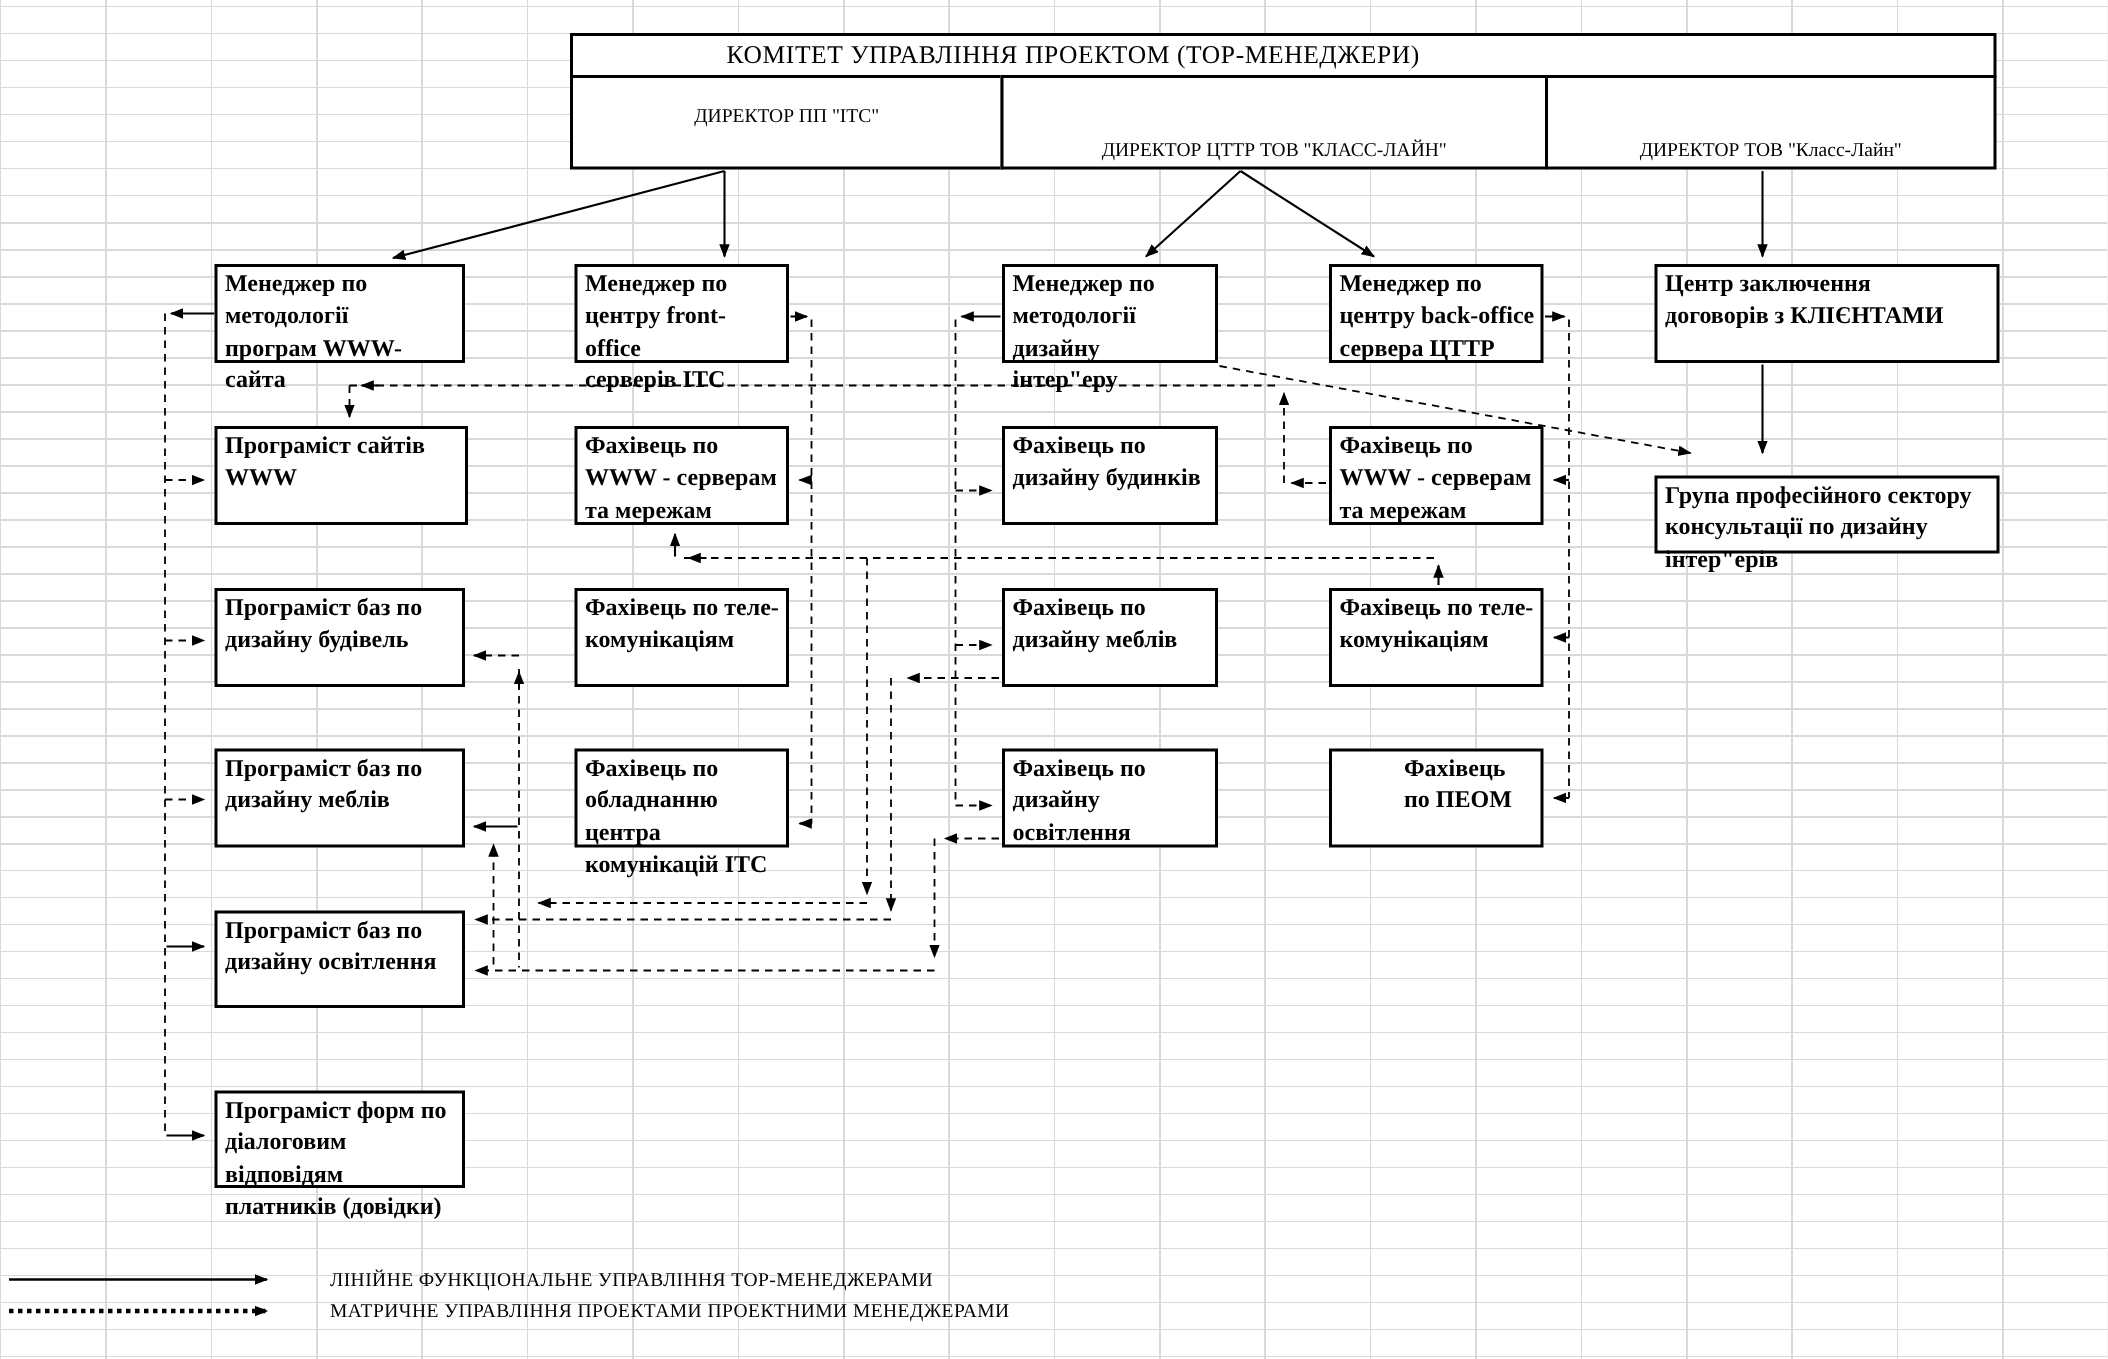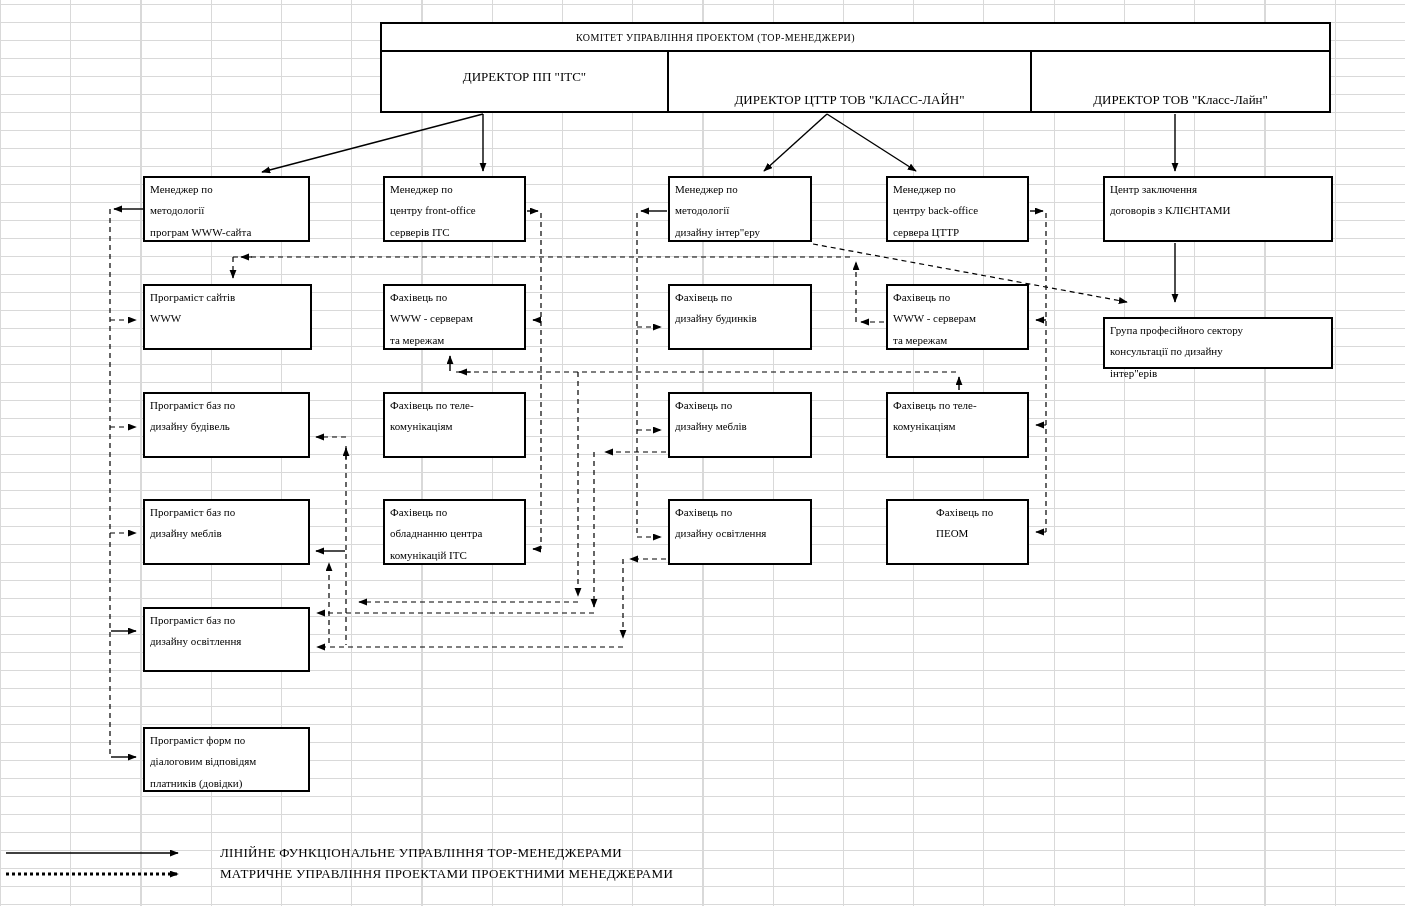--- a/index.html
+++ b/index.html
@@ -6,28 +6,28 @@
   #stage{
     position:relative;width:1405px;height:906px;overflow:hidden;background:#fff;
     font-family:"Liberation Serif","DejaVu Serif",serif;color:#000;
     background-image:
       repeating-linear-gradient(to right,#d9d9d9 0,#d9d9d9 1px,transparent 1px,transparent 70.25px),
       repeating-linear-gradient(to bottom,#d9d9d9 0,#d9d9d9 1px,transparent 1px,transparent 18px);
     background-position:0 0,0 4px;
   }
   .box{
     position:absolute;box-sizing:border-box;border:2px solid #000;background:#fff;
-    font-size:11px;line-height:21.4px;white-space:pre-line;
-    padding:1px 4px 0 5px;z-index:3;
+    font-size:16px;line-height:21.4px;white-space:pre-line;
+    padding:1px 4px 0 5px;z-index:3;font-weight:bold;
   }
   .hdrbox{
     position:absolute;box-sizing:border-box;border:2px solid #000;background:#fff;z-index:3;
     display:flex;align-items:center;justify-content:center;text-align:center;
   }
-  #box-committee{left:380px;top:22px;width:951px;height:30px;font-size:10px;letter-spacing:.4px;padding-right:280px;}
+  #box-committee{left:380px;top:22px;width:951px;height:30px;font-size:17px;letter-spacing:.4px;padding-right:280px;}
   #box-dir-its{left:380px;top:50px;width:289px;height:63px;font-size:13px;align-items:center;padding-bottom:10px;}
   #box-dir-cttr{left:667px;top:50px;width:365px;height:63px;font-size:13px;align-items:flex-end;padding-bottom:3px;}
   #box-dir-klass{left:1030px;top:50px;width:301px;height:63px;font-size:13px;align-items:flex-end;padding-bottom:3px;}
 
   #box-a1{left:143px;top:176px;width:167px;height:66px;}
   #box-a2{left:383px;top:176px;width:143px;height:66px;}
   #box-a3{left:668px;top:176px;width:144px;height:66px;}
   #box-a4{left:886px;top:176px;width:143px;height:66px;}
   #box-a5{left:1103px;top:176px;width:230px;height:66px;}
 

